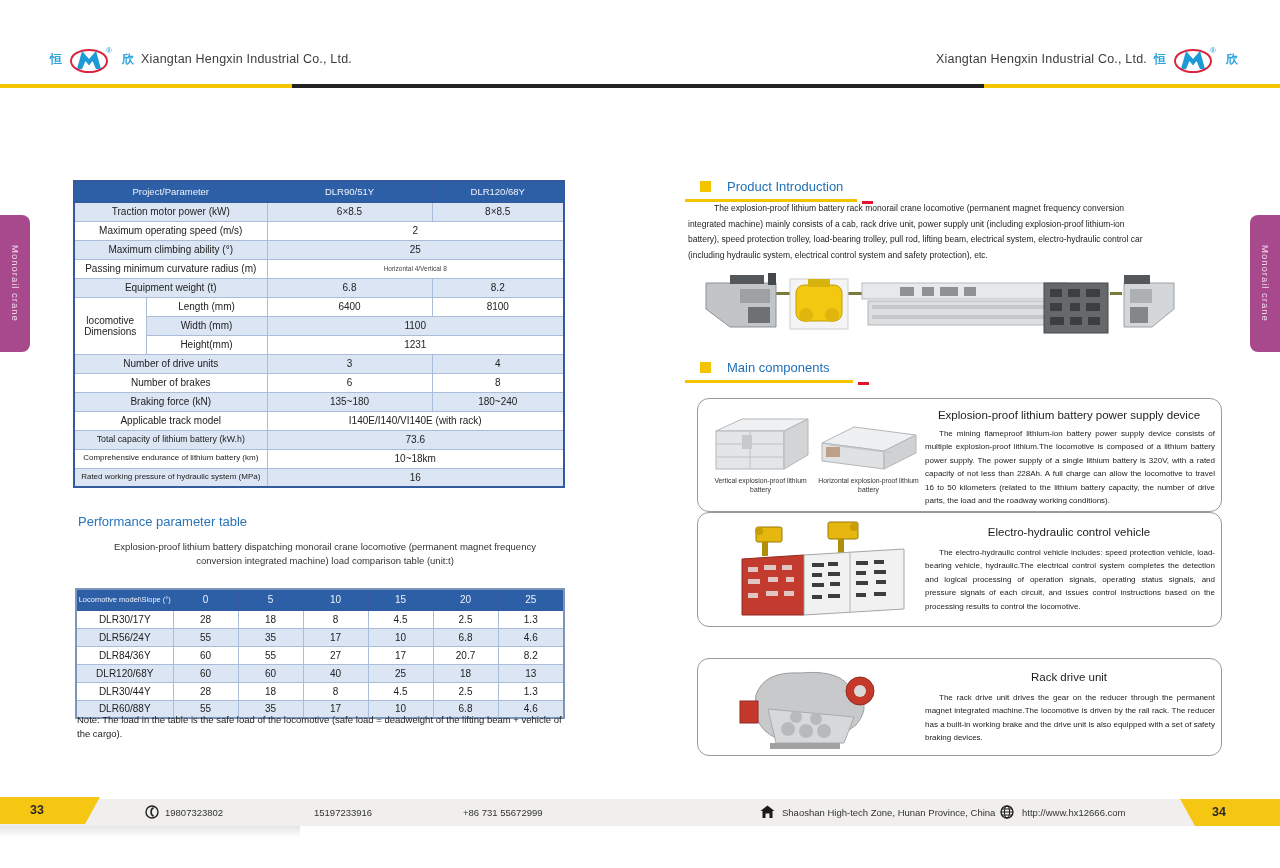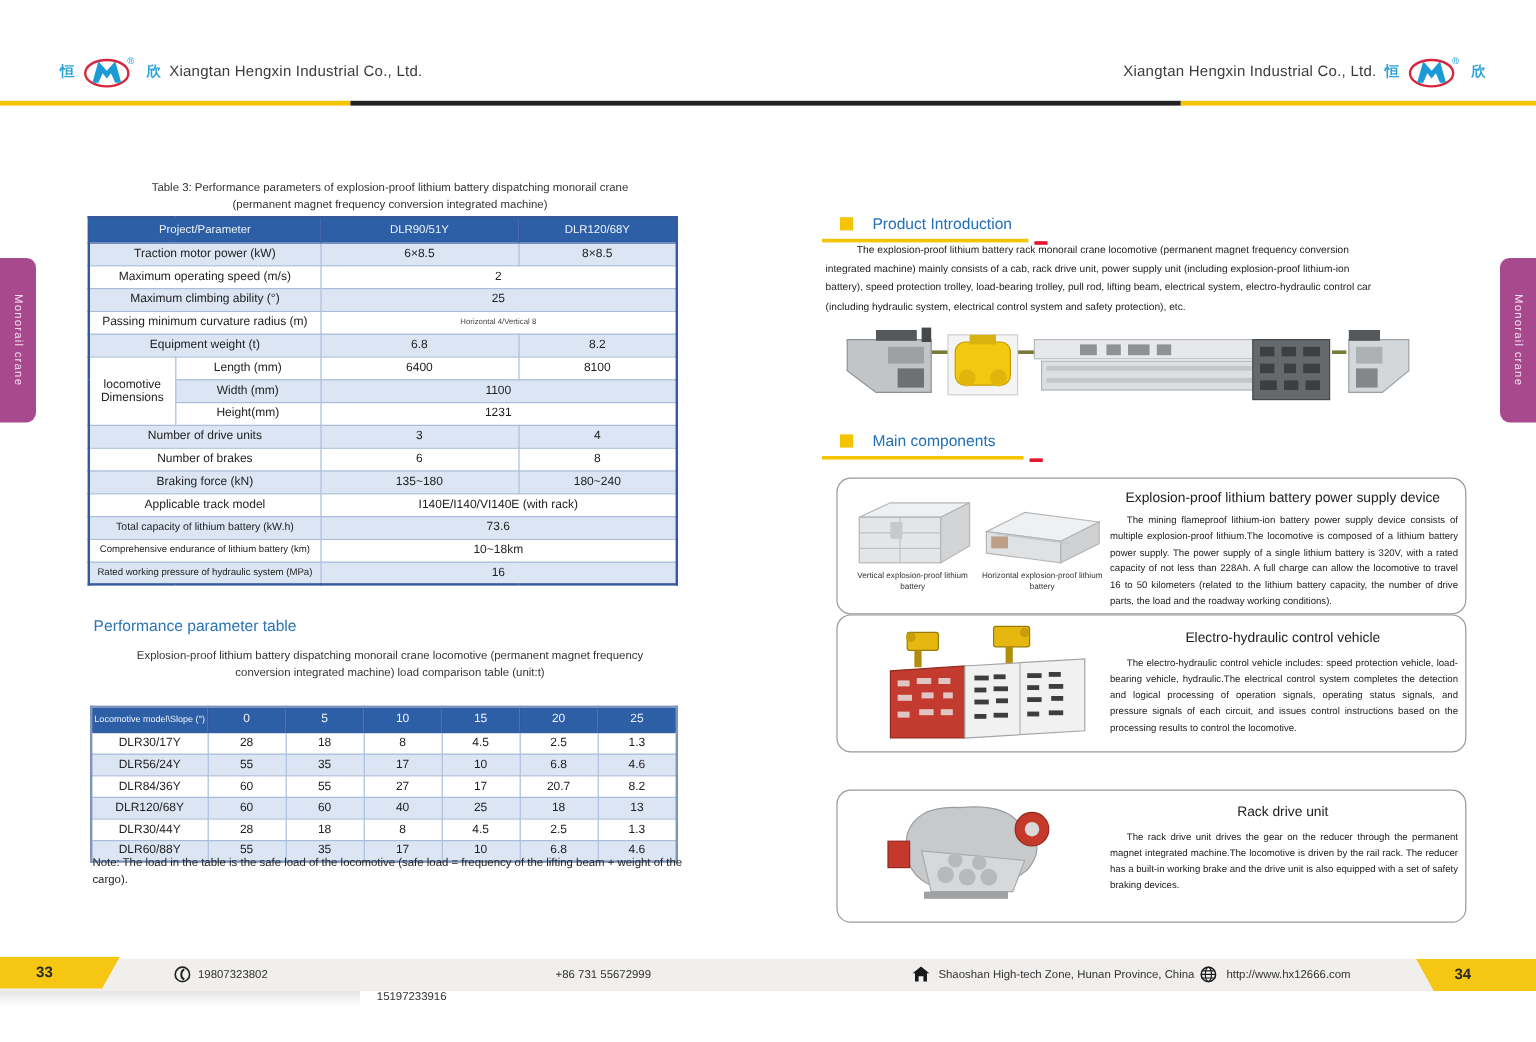--- a/index.html
+++ b/index.html
@@ -55,21 +55,21 @@
   .sec-label { color:#2170b8; font-size:13px; }
   .sec-underline { position:absolute; height:3px; background:#f5c400; }
   .sec-reddash { position:absolute; width:11px; height:3px; background:#e4132e; }
   .intro-body { position:absolute; left:688px; top:201px; width:458px; font-size:8.5px;
                 line-height:15.5px; color:#222; text-indent:26px; }
   .diagram { position:absolute; left:700px; top:263px; }
 
   .card { position:absolute; left:697px; width:525px; background:#fff; border:1px solid #9a9a9a; border-radius:12px; }
   .card1 { top:398px; height:114px; }
   .card2 { top:512px; height:115px; }
-  .card3 { top:658px; height:111px; }
+  .card3 { top:658px; height:98px; }
   .card-title { position:absolute; left:225px; width:292px; text-align:center; font-size:11.5px; color:#1d1d1d; }
   .card-body { position:absolute; left:227px; width:290px; font-size:8px; line-height:13.4px;
                text-align:justify; text-indent:14px; color:#222; }
   .img-cap { position:absolute; text-align:center; font-size:6.8px; line-height:8.5px; color:#333; }
 
   
   .footer-bar { position:absolute; left:0; top:799px; width:1280px; height:27px; background:#f0efed; }
   .pg-left { position:absolute; left:0; top:797px; width:100px; height:27px; background:#f6c712;
              clip-path:polygon(0 0,100% 0,calc(100% - 15px) 100%,0 100%);
              font-size:12.5px; font-weight:bold; color:#2a2a2a; text-align:center;
@@ -118,21 +118,20 @@
   <div class="divider-seg div-b"></div>
   <div class="divider-seg div-y2"></div>
 
   <div class="vtab vtab-left">
     <span>Monorail crane</span>
   </div>
   <div class="vtab vtab-right">
     <span>Monorail crane</span>
   </div>
 
-  <div class="cap cap1">Table 3: Performance parameters of explosion-proof lithium battery dispatching monorail crane (permanent magnet frequency conversion integrated machine)</div>
 
   <table class="t3">
     <colgroup>
         <col style="width:72px">
         <col style="width:121px">
         <col style="width:165px">
         <col style="width:132px">
       </colgroup>
     <thead>
         <tr id="t3-head">
@@ -288,21 +287,21 @@
           <td>55</td>
           <td>35</td>
           <td>17</td>
           <td>10</td>
           <td>6.8</td>
           <td>4.6</td>
         </tr>
       </tbody>
   </table>
 
-  <div class="note">Note: The load in the table is the safe load of the locomotive (safe load = frequency of the lifting beam + weight of the cargo).</div>
+  <div class="note">Note: The load in the table is the safe load of the locomotive (safe load = deadweight of the lifting beam + vehicle of the cargo).</div>
 
 
   <div class="sec-head" style="left:700px; top:179px;">
     <span class="sec-bullet"></span>
     <span class="sec-label">Product Introduction</span>
   </div>
   <div class="sec-underline" style="left:685px; top:199px; width:172px;"></div>
   <div class="sec-reddash" style="left:862px; top:201px;"></div>
 
   <div class="intro-body">The explosion-proof lithium battery rack monorail crane locomotive (permanent magnet frequency conversion integrated machine) mainly consists of a cab, rack drive unit, power supply unit (including explosion-proof lithium-ion battery), speed protection trolley, load-bearing trolley, pull rod, lifting beam, electrical system, electro-hydraulic control car (including hydraulic system, electrical control system and safety protection), etc.</div>
@@ -458,21 +457,21 @@
   <div class="pg-left">33</div>
   <div class="pg-right">34</div>
 
   <span class="ft-icon" style="left:145px;">
     <svg width="14" height="14" viewBox="0 0 14 14">
       <circle cx="7" cy="7" r="6" fill="none" stroke="#222" stroke-width="1.4"></circle>
       <path d="M8.6 2.8 C5.2 4.2 5.2 9.8 8.6 11.2" fill="none" stroke="#222" stroke-width="1.6"></path>
     </svg>
   </span>
   <span class="ft-item" style="left:165px;">19807323802</span>
-  <span class="ft-item" style="left:314px;margin-top:18px;">15197233916</span>
+  <span class="ft-item" style="left:314px;">15197233916</span>
   <span class="ft-item" style="left:463px;text-align:right;">+86 731 55672999</span>
 
   <span class="ft-icon" style="left:760px;">
     <svg width="15" height="14" viewBox="0 0 15 14">
       <polygon points="7.5,0.5 14.5,6 12.5,6 12.5,13 9.5,13 9.5,8.5 5.5,8.5 5.5,13 2.5,13 2.5,6 0.5,6" fill="#1a1a1a"></polygon>
     </svg>
   </span>
   <span class="ft-item" style="left:782px;">Shaoshan High-tech Zone, Hunan Province, China</span>
 
   <span class="ft-icon" style="left:1000px;">

